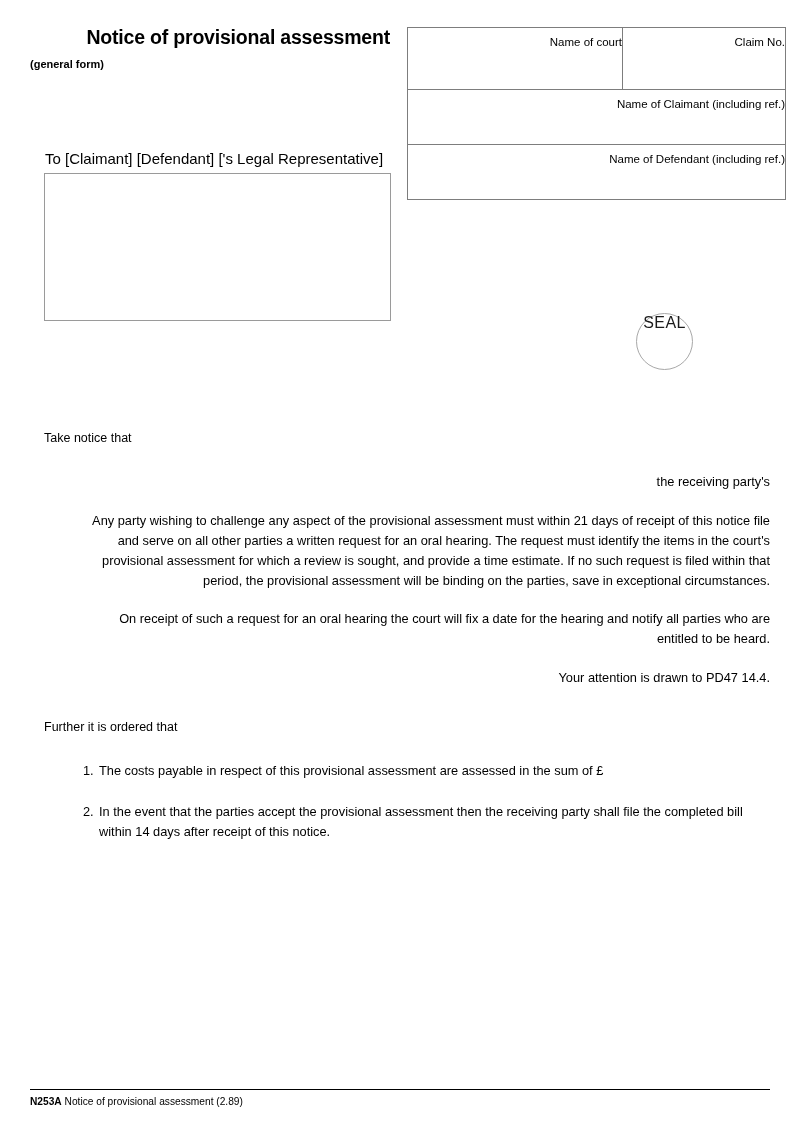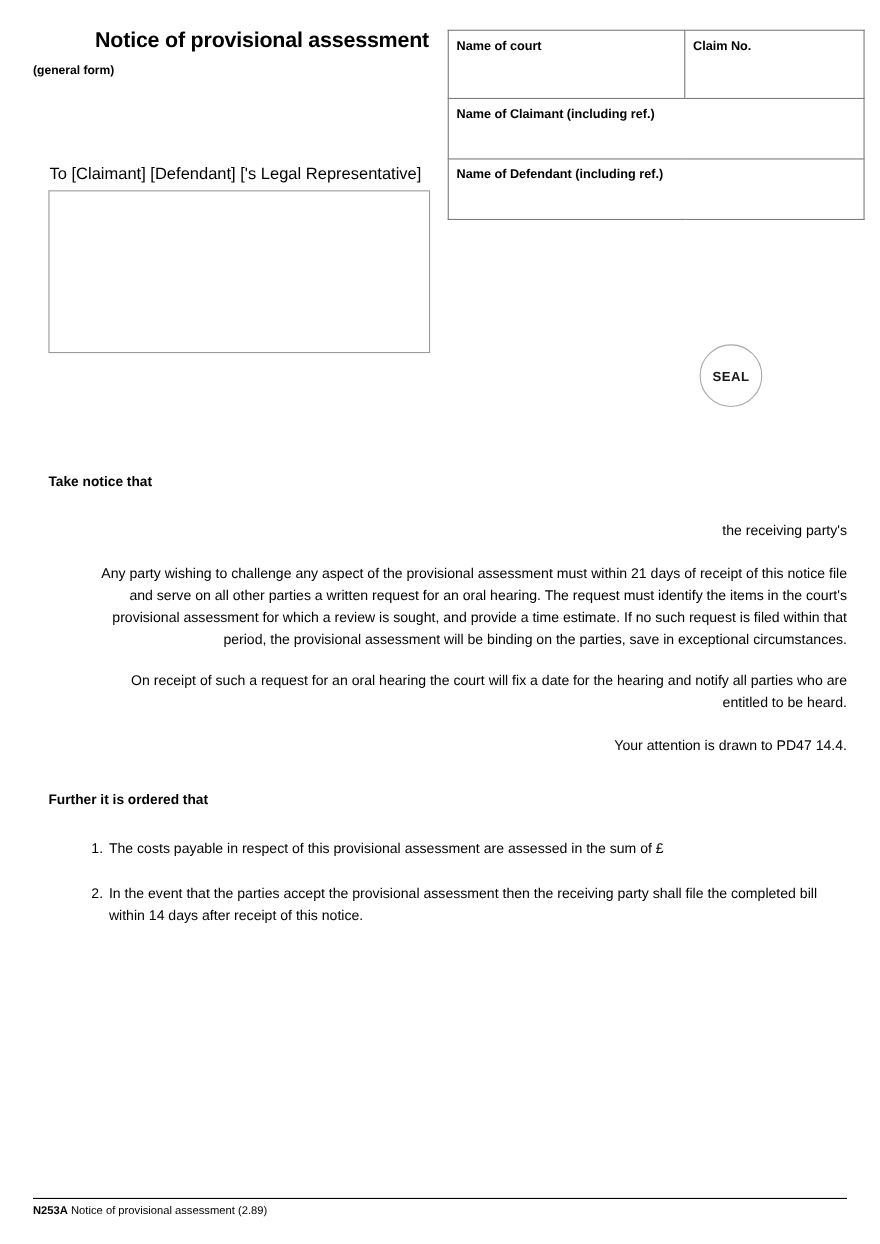--- a/index.html
+++ b/index.html
@@ -52,22 +52,23 @@
     left: 377px;
     width: 362px;
     border-collapse: collapse;
     table-layout: fixed;
   }
   .court-table td {
     border: 1px solid #7d7d7d;
     vertical-align: top;
     padding: 7px 0 0 7px;
     font-size: 11.5px;
-    font-weight: bold;
+    font-weight: normal;
     line-height: 1.3;
+    text-align: right;
   }
   .cell-court    { height: 54px; width: 207px; }
   .cell-claimno  { height: 54px; width: 155px; }
   .cell-claimant { height: 47px; }
   .cell-defendant{ height: 47px; }
 
   
   .addressee {
     position: absolute;
     top: 150px;
@@ -89,38 +90,37 @@
   
   .seal {
     position: absolute;
     top: 313px;
     left: 636px;
     width: 55px;
     height: 55px;
     border: 1px solid #a8a8a8;
     border-radius: 50%;
     display: flex;
-    align-items: center;
+    align-items: flex-start;
     justify-content: center;
-    font-size: 12px;
+    font-size: 16px;
     letter-spacing: 0.4px;
     color: #1a1a1a;
-    font-weight: bold;
   }
 
   
   .body-area {
     position: absolute;
     top: 430px;
     left: 44px;
     width: 726px;
   }
   .section-heading {
     font-size: 12.5px;
-    font-weight: bold;
+    font-weight: normal;
     line-height: 1.3;
     margin: 0;
   }
   .indent {
     margin-left: 39px;
   }
   .para {
     font-size: 12.8px;
     line-height: 1.55;
     margin: 0;

